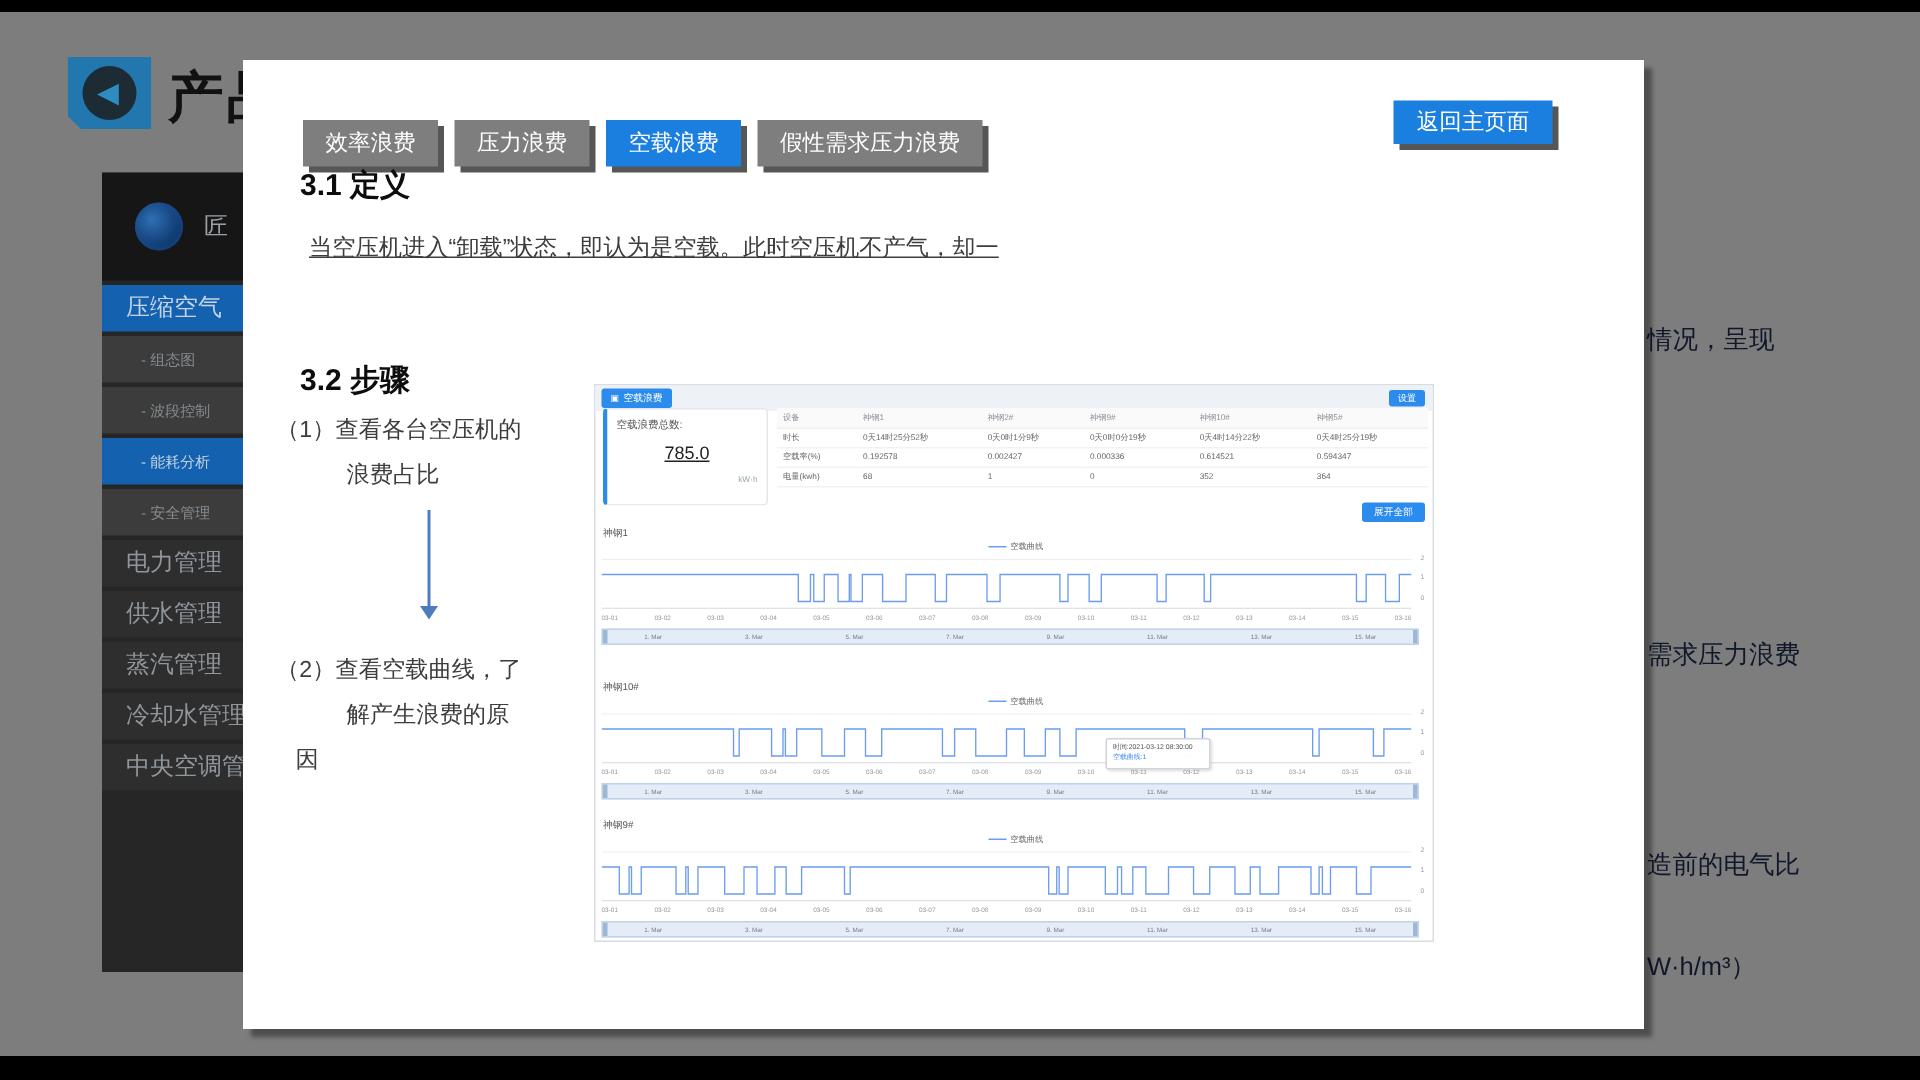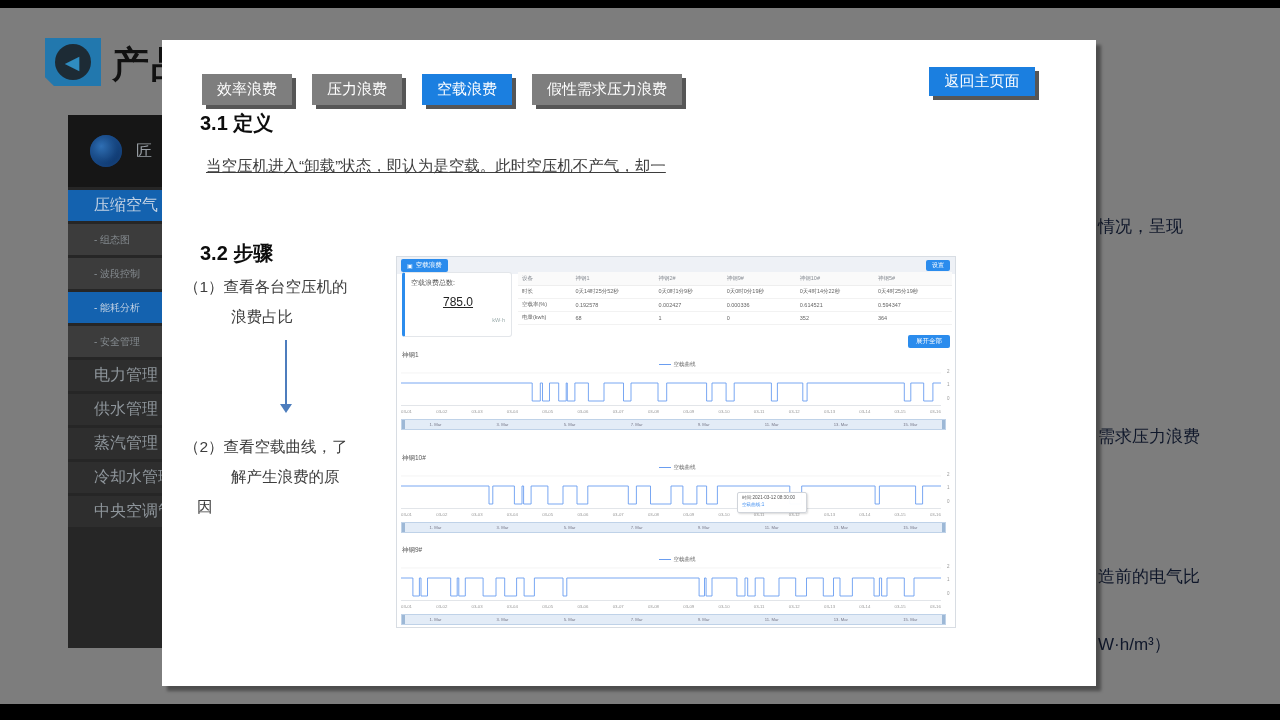--- a/index.html
+++ b/index.html
@@ -13,32 +13,32 @@
   .back-badge{position:absolute;left:45px;top:38px;width:56px;height:48px;background:#2278ae;
     clip-path:polygon(0 0,100% 0,100% 100%,16% 100%,0 82%);display:flex;align-items:center;justify-content:center;}
   .back-circle{width:36px;height:36px;border-radius:50%;background:#1d2b35;display:flex;align-items:center;justify-content:center;}
   .back-tri{color:#2f8cc0;font-size:19px;line-height:1;transform:translateX(-1px);}
   .slide-title{position:absolute;left:112px;top:40px;font-size:37px;font-weight:bold;color:#111;letter-spacing:2px;z-index:1;}
 
   .sidebar{position:absolute;left:68px;top:115px;width:94px;height:533px;background:#262626;overflow:hidden;z-index:2;}
   .sb-logo{height:72px;background:#161616;display:flex;align-items:center;padding-left:22px;gap:14px;}
   .sb-logo-orb{width:32px;height:32px;border-radius:50%;background:radial-gradient(circle at 35% 35%,#2f6fb4,#123e76 60%,#0a2247);box-shadow:0 0 6px #1c4f8f inset;}
   .sb-logo-text{color:#9aa0a6;font-size:16px;}
-  .sb-item{height:31px;margin-top:3px;display:flex;align-items:center;padding-left:26px;background:#2e2e2e;color:#8f969c;
+  .sb-item{height:31px;margin-top:3px;display:flex;align-items:center;padding-left:16px;background:#2e2e2e;color:#8f969c;
     white-space:nowrap;overflow:hidden;font-size:16px;}
   .sb-item.sub{background:#3c3c3c;font-size:10px;color:#858b90;padding-left:26px;}
   .sb-item.active{background:#1462af;color:#c3d2e4;}
   .sb-item.main{font-size:16px;}
 
   .bg-fragment{position:absolute;left:1098px;color:#0f172a;font-size:17px;white-space:nowrap;z-index:1;}
 
   
   .modal{position:absolute;left:162px;top:40px;width:934px;height:646px;background:#fff;z-index:5;
     box-shadow:5px 5px 3px rgba(0,0,0,0.38);}
-  .tabs{position:absolute;left:40px;top:34px;display:flex;gap:20px;border-radius:7px;}
+  .tabs{position:absolute;left:40px;top:40px;display:flex;gap:11px;border-radius:7px;}
   .tab{height:31px;padding:0 15px;border:none;background:#7e7e7e;color:#fff;font-size:15px;
     box-shadow:4px 4px 0 #565656;cursor:pointer;white-space:nowrap;}
   .tab.active{background:#1b7fe0;}
   .btn-back{position:absolute;left:767px;top:27px;width:106px;height:29px;border:none;background:#1b7fe0;color:#fff;
     font-size:15px;box-shadow:4px 4px 0 #565656;cursor:pointer;}
   .h-sec{position:absolute;font-size:20px;font-weight:bold;color:#0d0d0d;}
   .h1{left:38px;top:70px;}
   .h2{left:38px;top:200px;}
   .para{position:absolute;left:44px;top:110px;font-size:15.5px;color:#3d3d3d;line-height:31px;text-decoration:underline;}
   .steps{position:absolute;left:22px;top:232px;font-size:15.5px;color:#3d3d3d;line-height:30px;}

